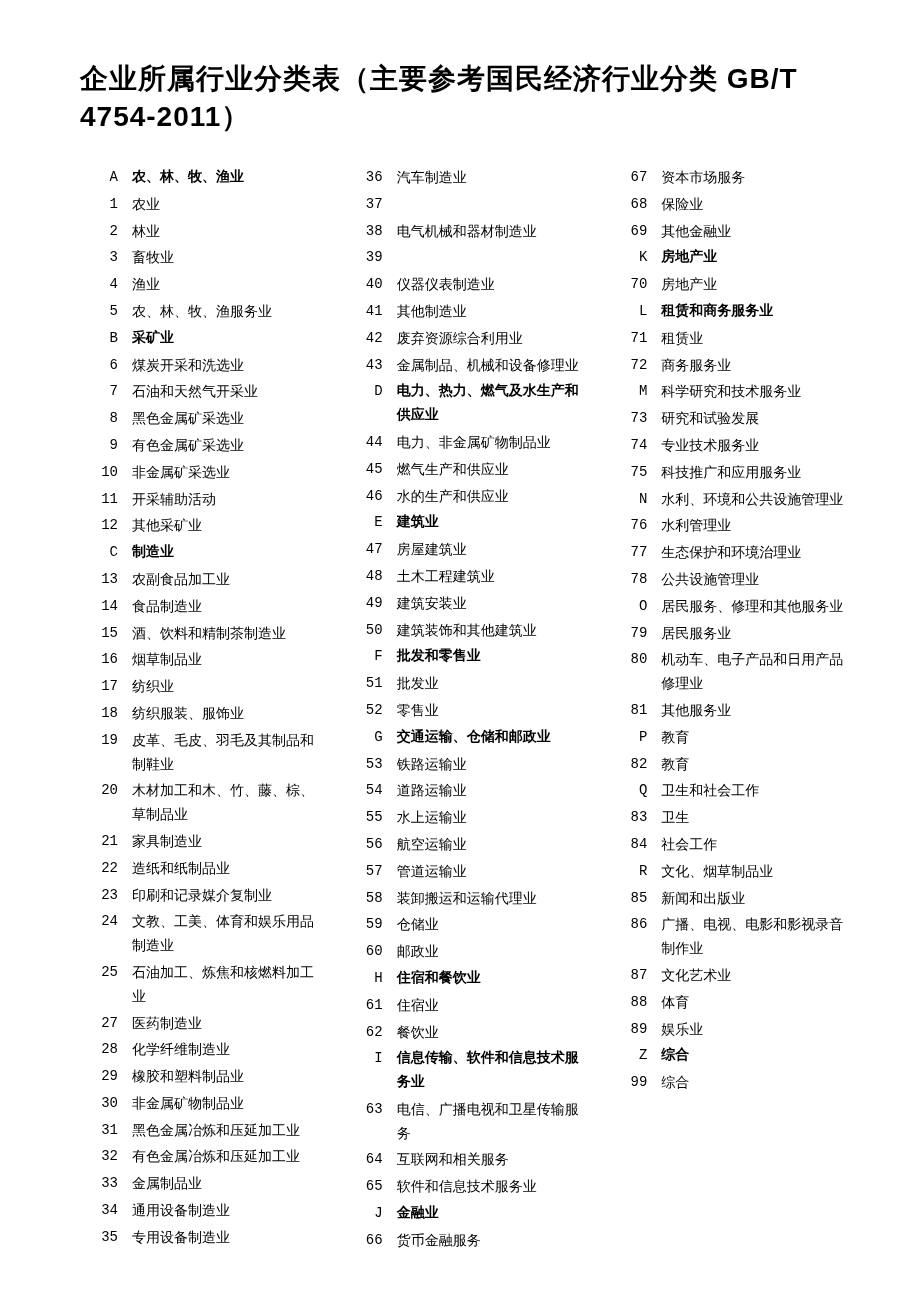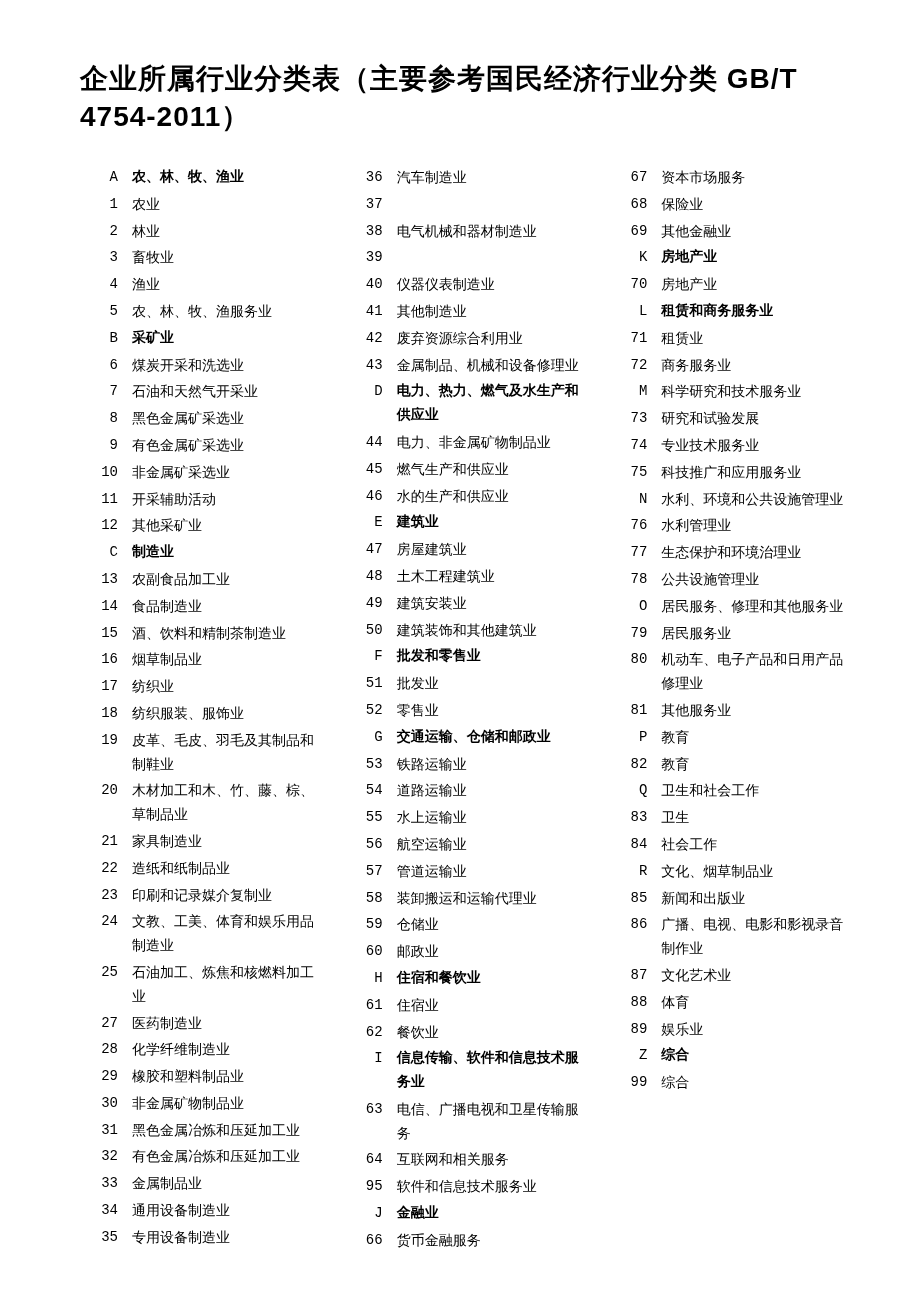--- a/index.html
+++ b/index.html
@@ -337,21 +337,21 @@
     </div>
     <div class="row">
       <div class="code">63</div>
       <div class="name">电信、广播电视和卫星传输服务</div>
     </div>
     <div class="row">
       <div class="code">64</div>
       <div class="name">互联网和相关服务</div>
     </div>
     <div class="row">
-      <div class="code">95</div>
+      <div class="code">65</div>
       <div class="name">软件和信息技术服务业</div>
     </div>
     <div class="row">
       <div class="code letter">J</div>
       <div class="name bold">金融业</div>
     </div>
     <div class="row">
       <div class="code">66</div>
       <div class="name">货币金融服务</div>
     </div>

